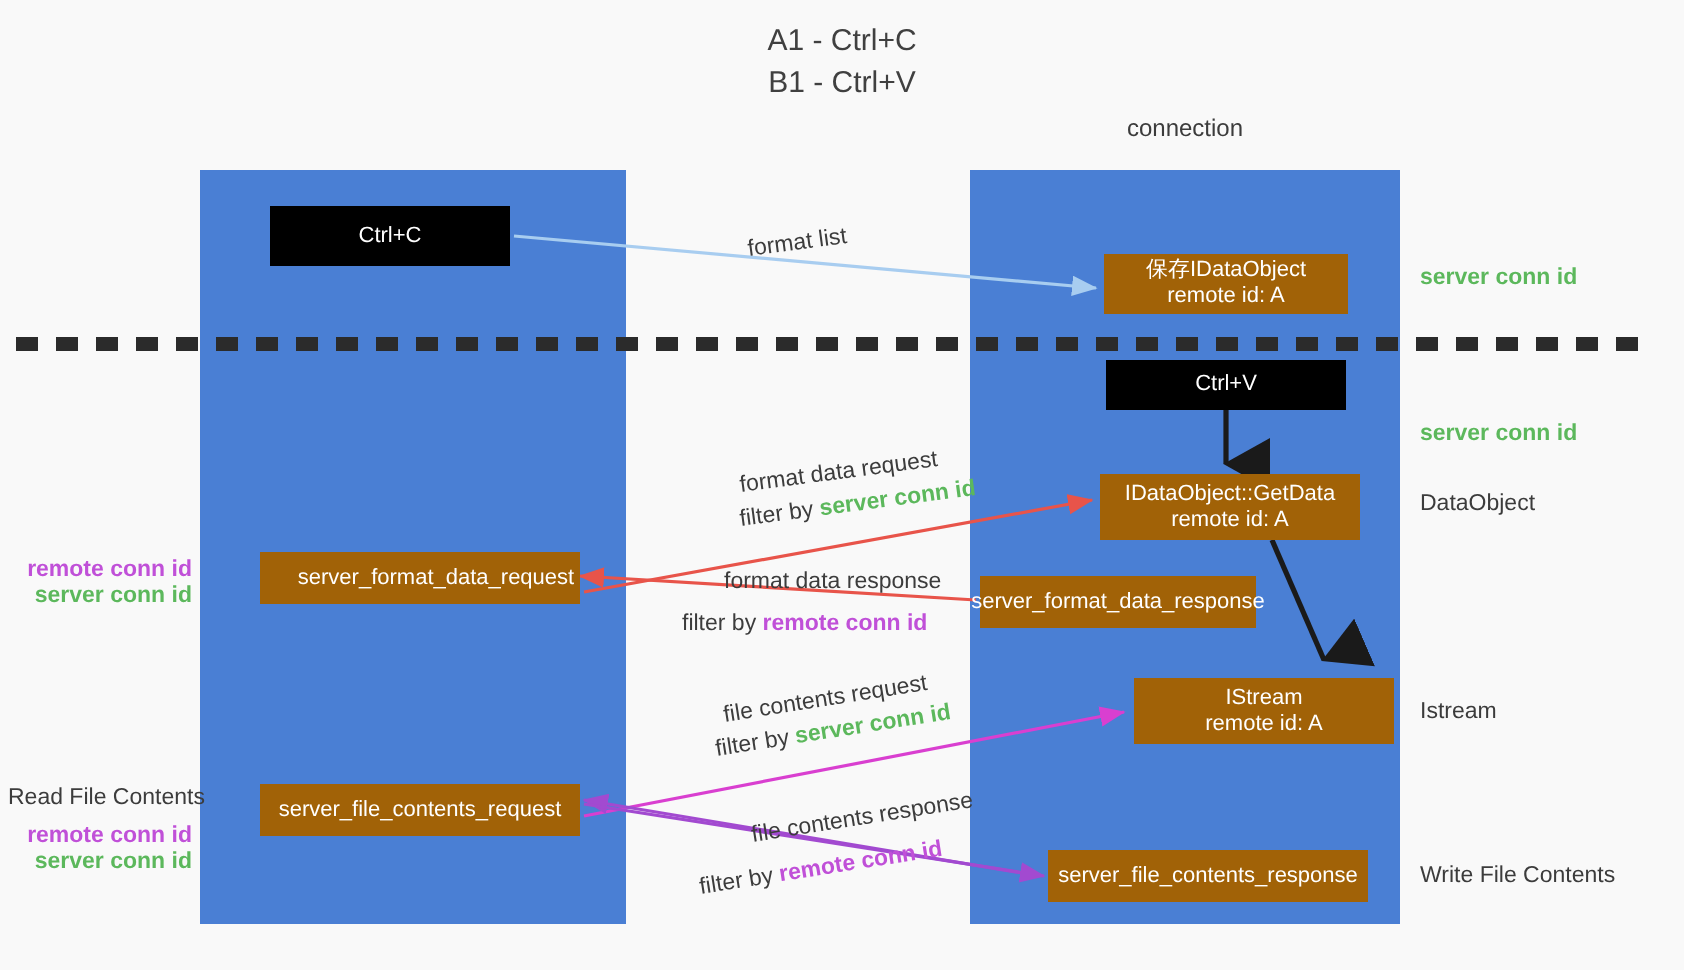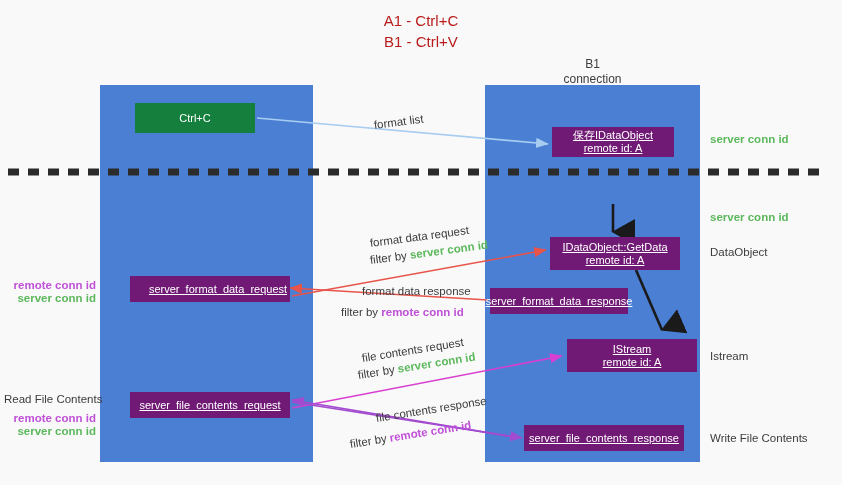--- a/index.html
+++ b/index.html
@@ -8,40 +8,40 @@
     background:#f9f9f9;
     font-family:"Liberation Sans","DejaVu Sans",sans-serif;
     overflow:hidden;
     position:relative;
   }
   #stage{position:absolute;inset:0;}
   .svg-layer{position:absolute;left:0;top:0;width:842px;height:485px;pointer-events:none;}
 
   .title{
     position:absolute;left:0;top:10px;width:842px;
-    text-align:center;font-size:15px;color:#b91c1c;line-height:21px;
+    text-align:center;font-size:15px;color:#404040;line-height:21px;
   }
 
   .col{position:absolute;background:#4a7fd4;}
   .col-a{left:100px;top:85px;width:213px;height:377px;}
   .col-b{left:485px;top:85px;width:215px;height:377px;}
 
   .colhead{
     position:absolute;text-align:center;font-size:12px;color:#3c3c3c;line-height:15px;
   }
   .colhead-a{left:100px;top:57px;width:213px;}
   .colhead-b{left:485px;top:57px;width:215px;}
 
   .box{
     position:absolute;display:flex;align-items:center;justify-content:center;
     text-align:center;color:#ffffff;font-size:11px;line-height:13px;
     box-sizing:border-box;padding:2px 4px;
   }
-  .box.green{background:#15803d;}
-  .box.orange{background:#701a75;text-decoration:underline;}
+  .box.green{background:#000000;}
+  .box.orange{background:#a16207;}
 
   .lbl{position:absolute;font-size:11.5px;color:#3c3c3c;line-height:15px;white-space:nowrap;}
   .lbl.green{color:#5cb85c;font-weight:bold;}
   .lbl.purple{color:#c050d8;font-weight:bold;}
   .lbl.right{text-align:right;}
 
   .rot-a{transform:rotate(-7.5deg);transform-origin:left center;}
   .rot-b{transform:rotate(-9deg);transform-origin:left center;}
 
   .inline-g{color:#5cb85c;font-weight:bold;}
@@ -51,21 +51,20 @@
 <body>
 
 <div id="stage">
 
   <div class="title">
     <div>A1 - Ctrl+C</div>
     <div>B1 - Ctrl+V</div>
   </div>
 
   <div class="colhead colhead-b">
-    <div>B1</div>
     <div>connection</div>
   </div>
 
   <div class="col col-a"></div>
   <div class="col col-b"></div>
 
   <svg class="svg-layer">
     <defs>
       <marker id="ah-blue" markerWidth="9" markerHeight="9" refX="7.5" refY="3.2" orient="auto">
         <path d="M0,0 L8,3.2 L0,6.4 z" fill="#a8cdf0"></path>
@@ -113,20 +112,23 @@
 
   <div class="box orange" style="left:130px;top:392px;width:160px;height:26px;">
     <span>server_file_contents_request</span>
   </div>
 
   <div class="box orange" style="left:552px;top:127px;width:122px;height:30px;flex-direction:column;">
     <span>保存IDataObject</span>
     <span>remote id: A</span>
   </div>
 
+  <div class="box green" style="left:553px;top:180px;width:120px;height:25px;">
+    <span>Ctrl+V</span>
+  </div>
 
   <div class="box orange" style="left:550px;top:237px;width:130px;height:33px;flex-direction:column;">
     <span>IDataObject::GetData</span>
     <span>remote id: A</span>
   </div>
 
   <div class="box orange" style="left:567px;top:339px;width:130px;height:33px;flex-direction:column;">
     <span>IStream</span>
     <span>remote id: A</span>
   </div>

